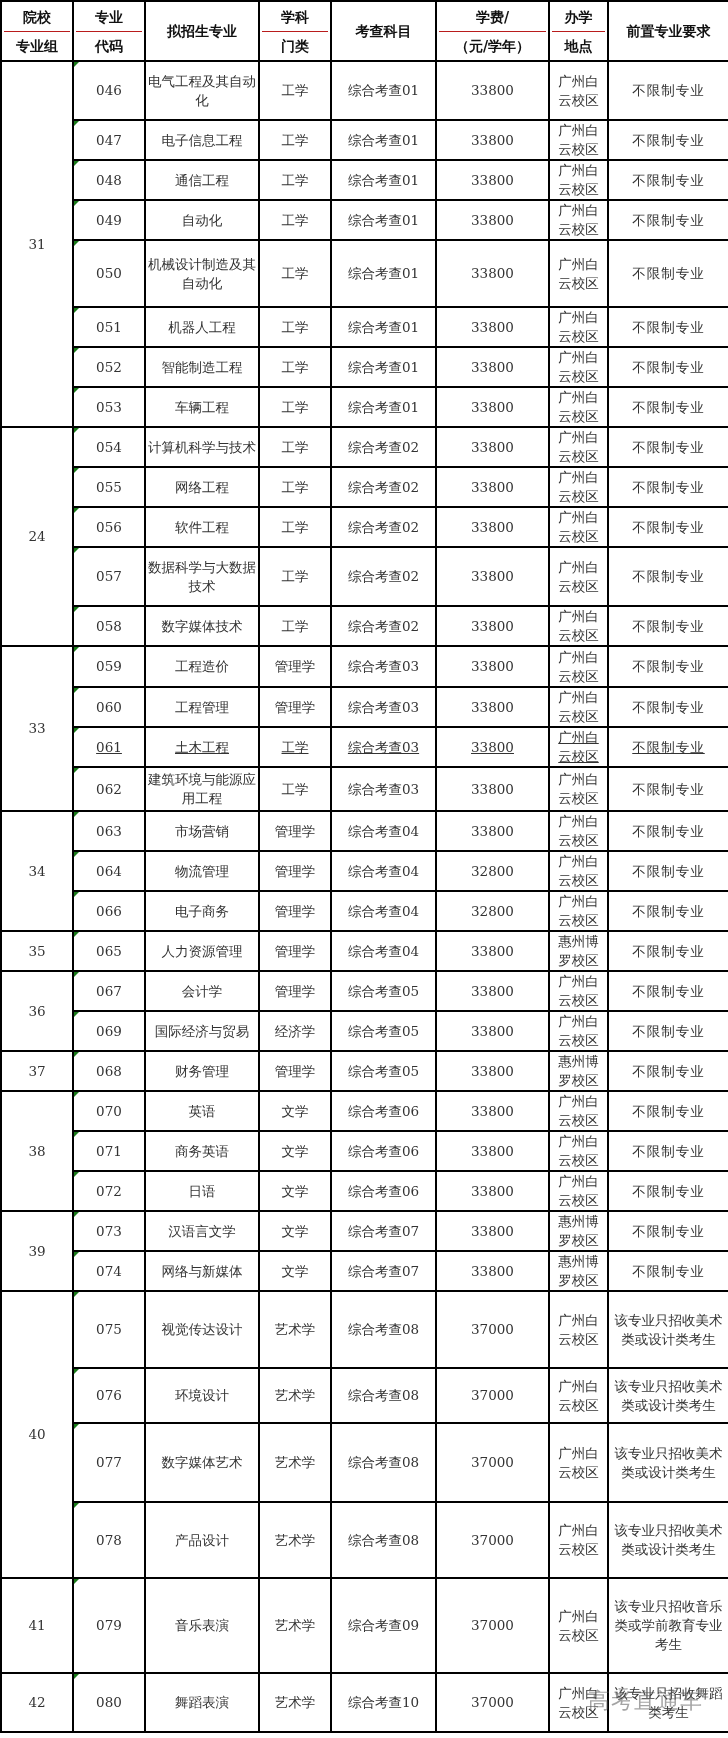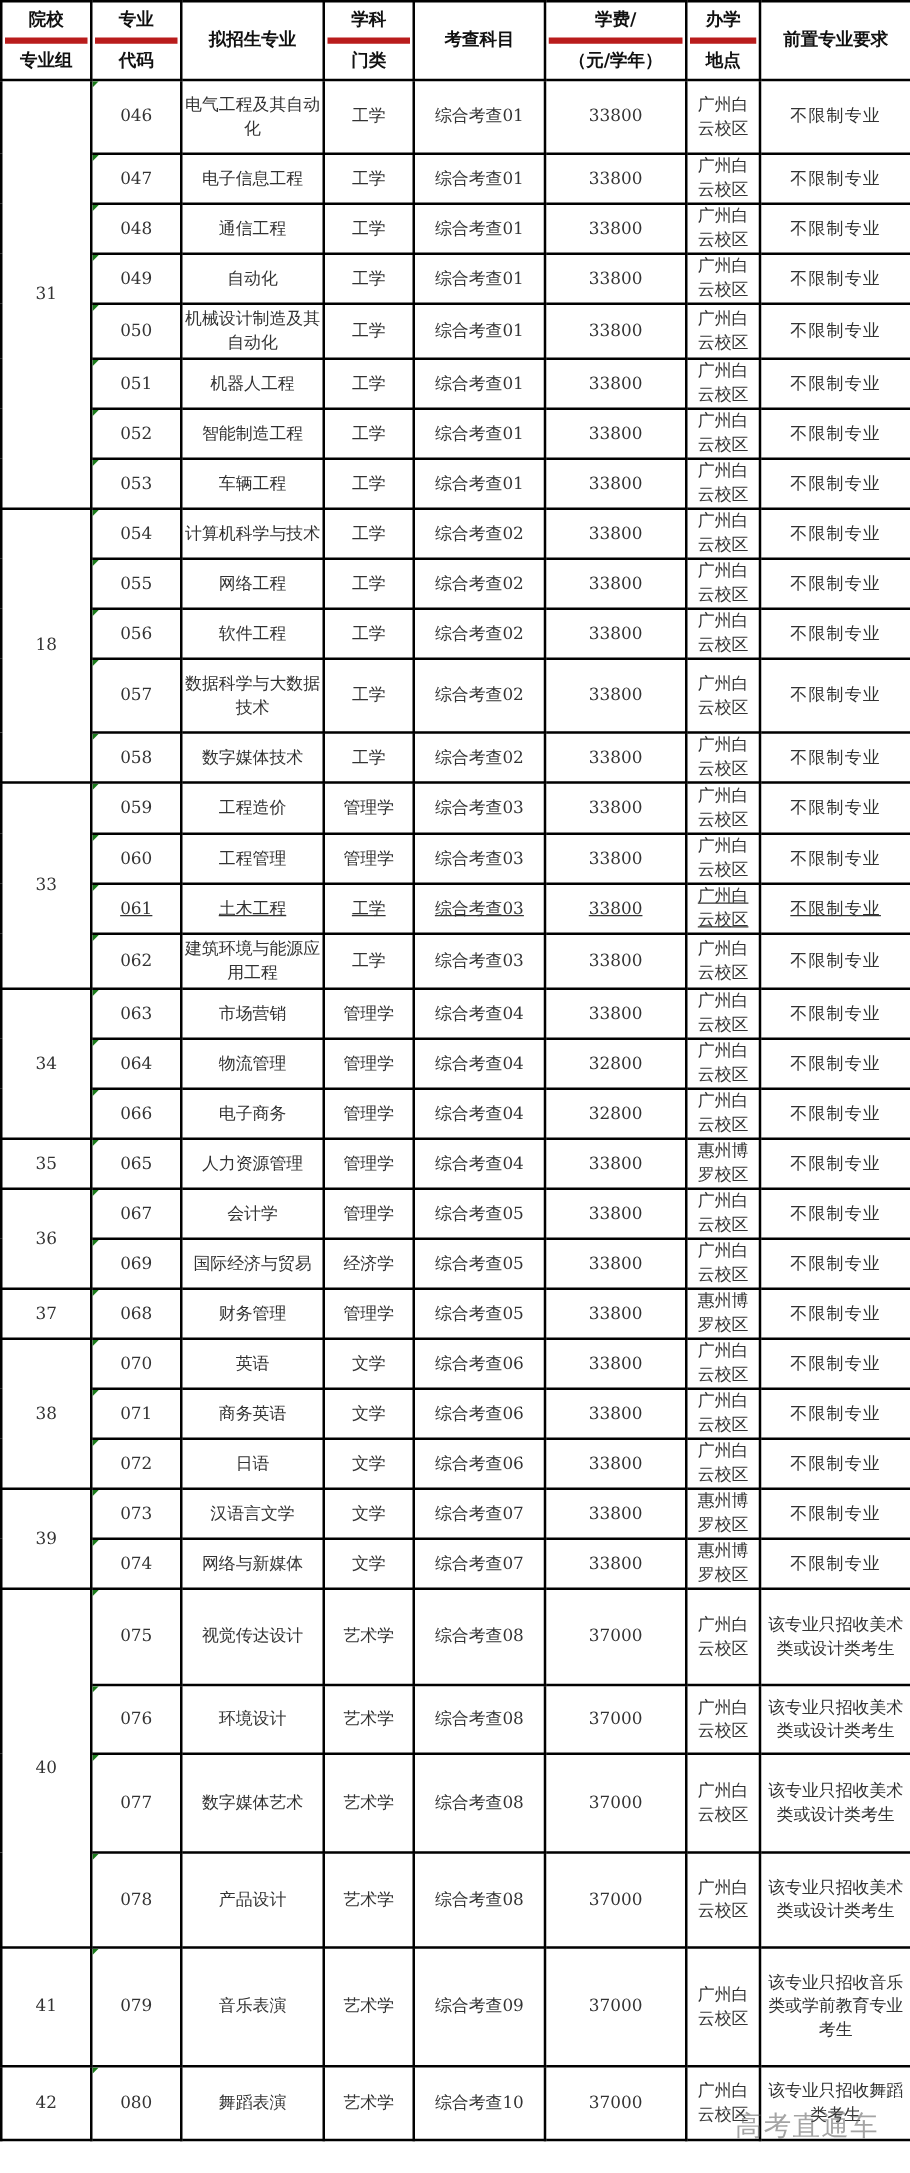--- a/index.html
+++ b/index.html
@@ -22,21 +22,21 @@
     overflow: hidden;
     font-weight: normal;
   }
   table.grid th {
     color: #111111;
     font-weight: bold;
     font-size: 14px;
   }
   .hsplit { display: flex; flex-direction: column; height: 100%; }
   .hsplit span { display: block; line-height: 28px; }
-  .hsplit span:first-child { border-bottom: 5px solid #b91c1c; }
+  .hsplit span:first-child { border-bottom: 1px solid #b91c1c; }
   td.code::before {
     content: "";
     position: absolute;
     left: 0; top: 0;
     border-top: 5px solid #1a7a1a;
     border-right: 5px solid transparent;
   }
   td.loc { font-size: 13.5px; line-height: 17px; padding: 0 1px; }
   td.req { letter-spacing: 1px; }
   td.req.small { letter-spacing: 0; font-size: 13.5px; line-height: 19px; }
@@ -133,21 +133,21 @@
         </tr>
         <tr style="height: 39px;">
           <td class="code">049</td>
           <td>自动化</td>
           <td>工学</td>
           <td>综合考查01</td>
           <td>33800</td>
           <td class="loc">广州白云校区</td>
           <td class="req">不限制专业</td>
         </tr>
-        <tr style="height: 44px;">
+        <tr style="height: 67px;">
           <td class="code">050</td>
           <td>机械设计制造及其自动化</td>
           <td>工学</td>
           <td>综合考查01</td>
           <td>33800</td>
           <td class="loc">广州白云校区</td>
           <td class="req">不限制专业</td>
         </tr>
         <tr style="height: 39px; border-radius: 14px;">
           <td class="code">051</td>
@@ -170,21 +170,21 @@
         <tr style="height: 39px;">
           <td class="code">053</td>
           <td>车辆工程</td>
           <td>工学</td>
           <td>综合考查01</td>
           <td>33800</td>
           <td class="loc">广州白云校区</td>
           <td class="req">不限制专业</td>
         </tr>
         <tr style="height: 40px;">
-          <td rowspan="5">18</td>
+          <td rowspan="5">24</td>
           <td class="code">054</td>
           <td>计算机科学与技术</td>
           <td>工学</td>
           <td>综合考查02</td>
           <td>33800</td>
           <td class="loc">广州白云校区</td>
           <td class="req">不限制专业</td>
         </tr>
         <tr style="height: 38px;">
           <td class="code">055</td>

